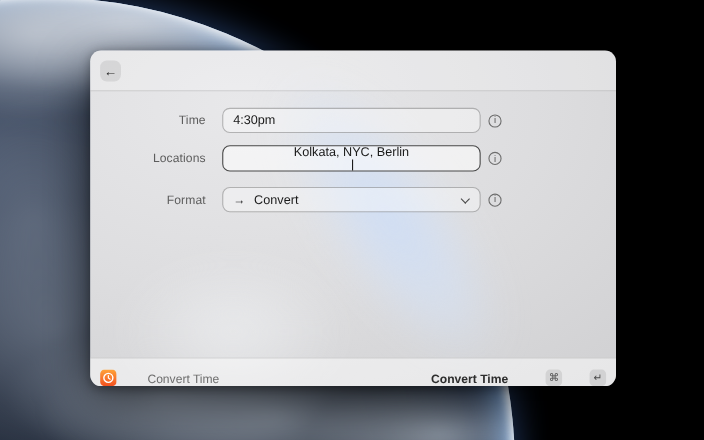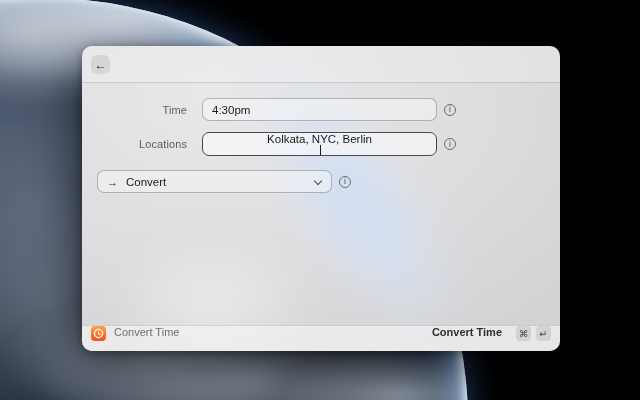--- a/index.html
+++ b/index.html
@@ -98,21 +98,21 @@
     display:flex;align-items:center;justify-content:center;
     font-family:"Liberation Serif","DejaVu Serif",serif;
     font-size:8.5px;line-height:1;flex:none;
   }
 
   
   .footer{
     position:absolute;left:0;top:279px;width:478px;height:26px;
     background:rgba(253,253,254,0.5);
     border-top:1px solid rgba(0,0,0,0.12);
-    display:flex;align-items:flex-start;padding:0 9px;
+    display:flex;align-items:flex-end;padding:0 9px;gap:20px;
   }
   .app-icon{
     width:15px;height:15px;border-radius:4px;flex:none;
     display:flex;align-items:center;justify-content:center;
   }
   .app-label{margin-left:8px;font-size:11px;color:#6e6e6e;}
   .footer-spacer{flex:1;}
   .action-label{font-size:11px;font-weight:700;color:#2d2d2d;margin-right:9px;}
   .keycap{
     width:15px;height:15px;border-radius:4px;background:rgba(0,0,0,0.09);
@@ -151,20 +151,21 @@
       <div class="field focused">
         <span>Kolkata, NYC, Berlin</span>
         <span class="caret"></span>
       </div>
       <div class="info">
         <span>i</span>
       </div>
     </div>
 
     <div class="form-row row-format">
+      <div class="row-label">Format</div>
       <div class="field">
         <span class="fmt-arrow">→</span>
         <span>Convert</span>
         <span class="chevron"></span>
       </div>
       <div class="info">
         <span>i</span>
       </div>
     </div>
 

